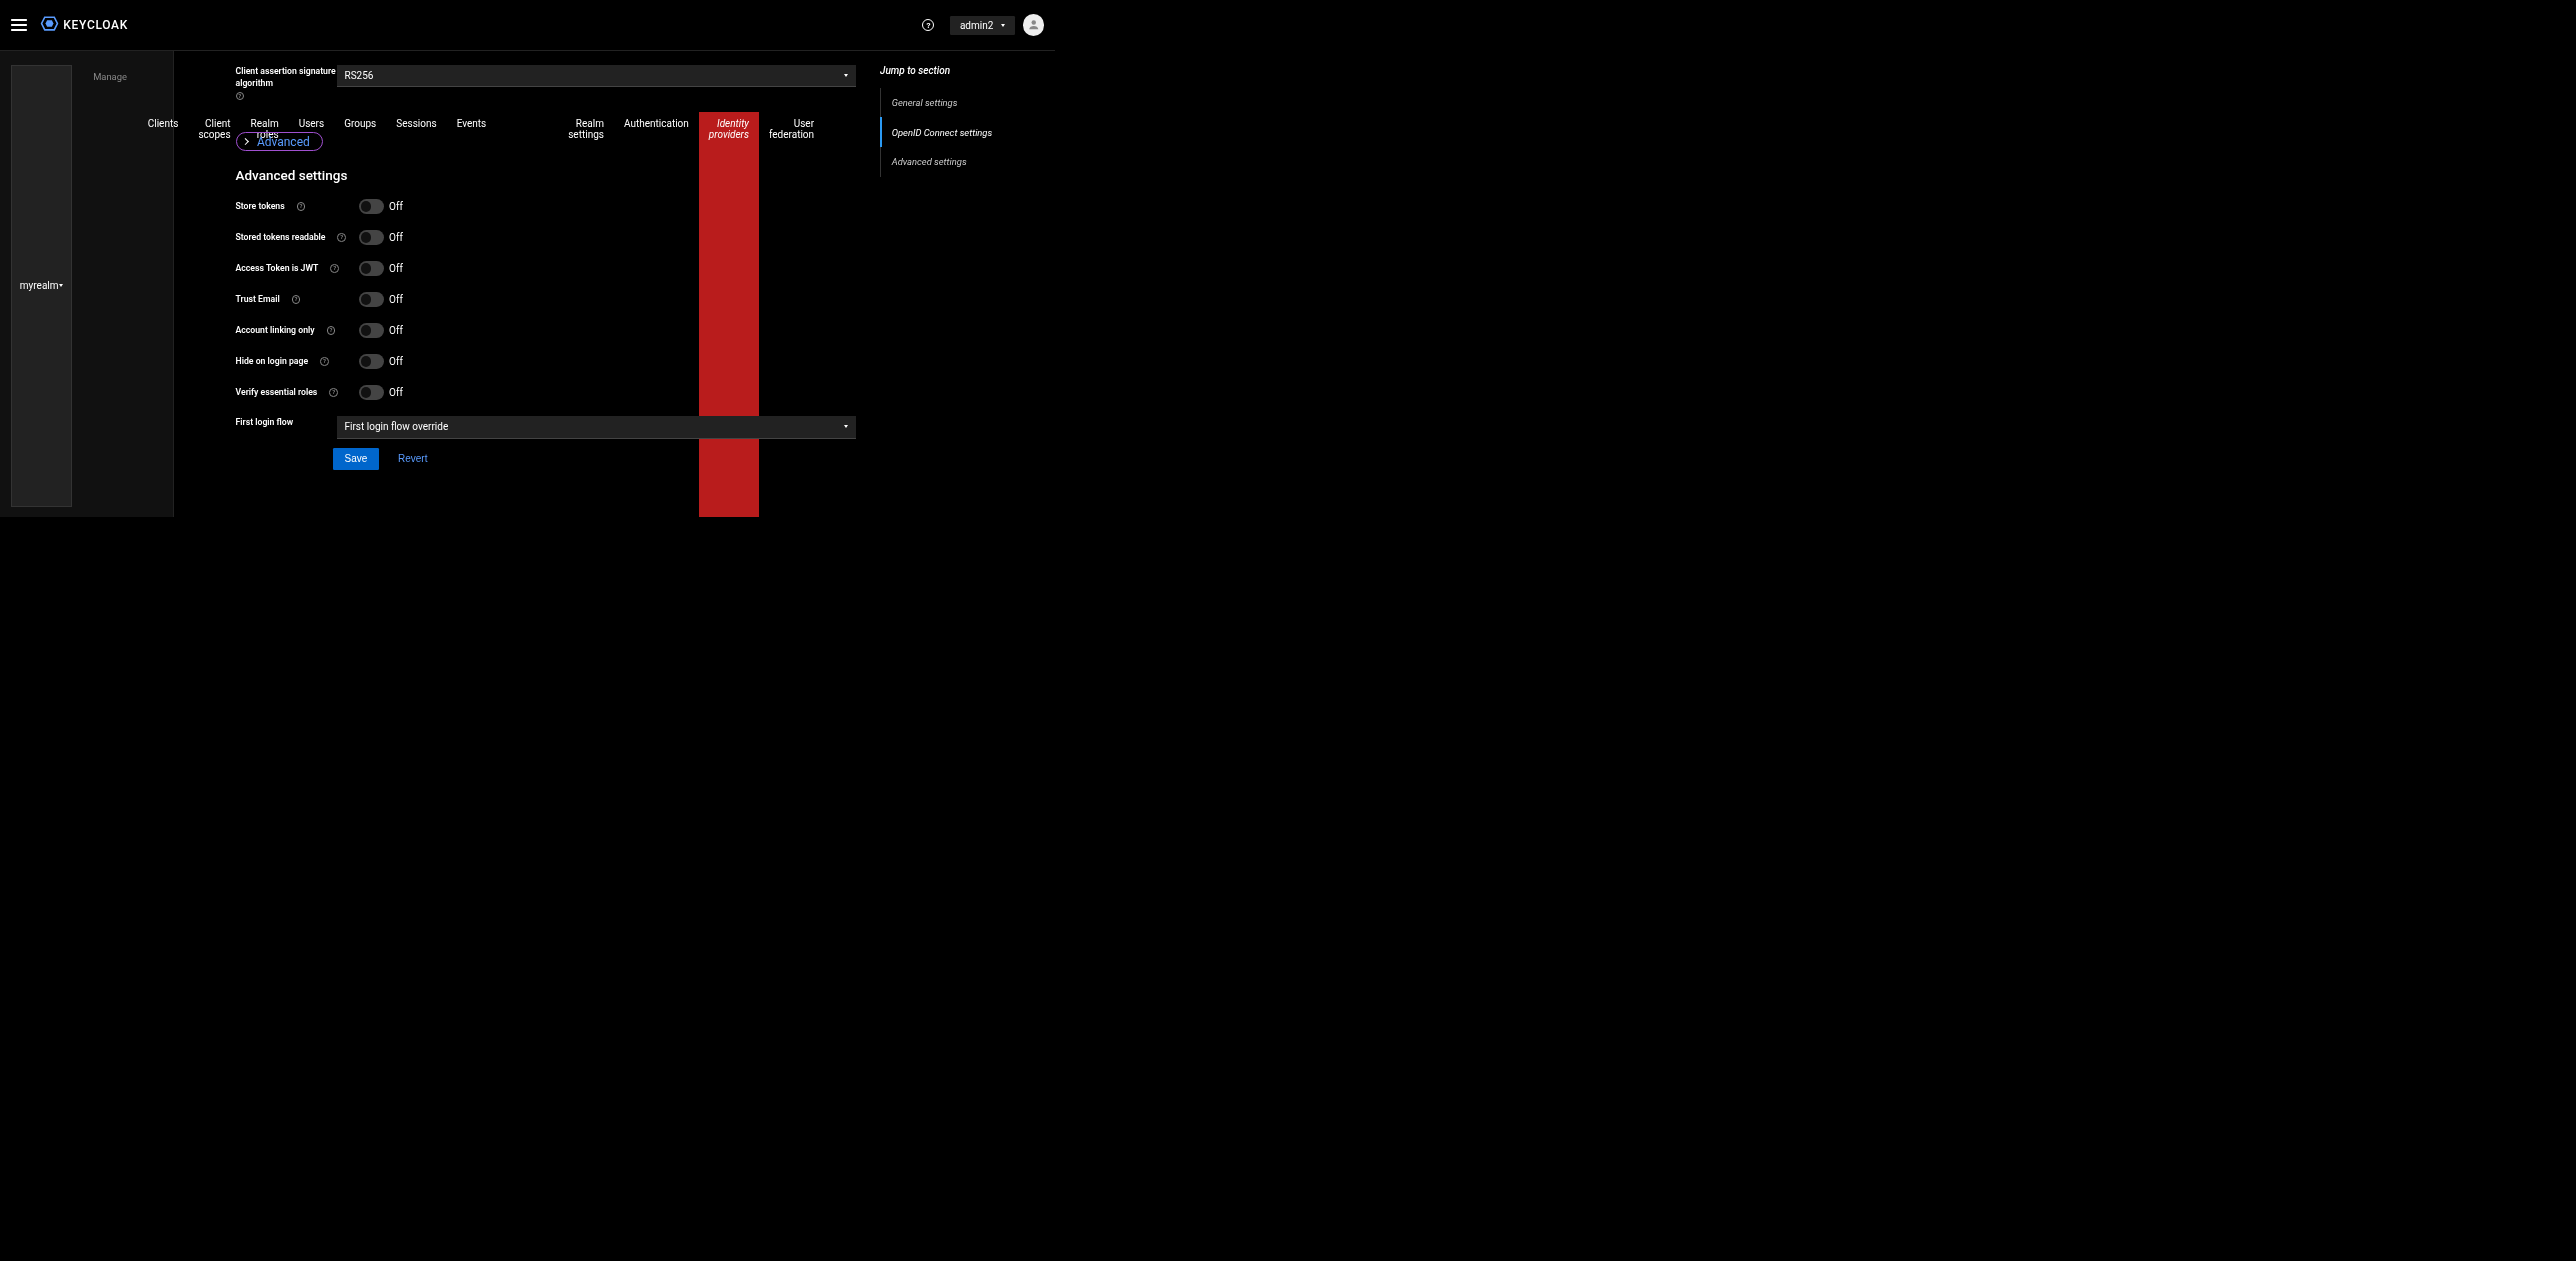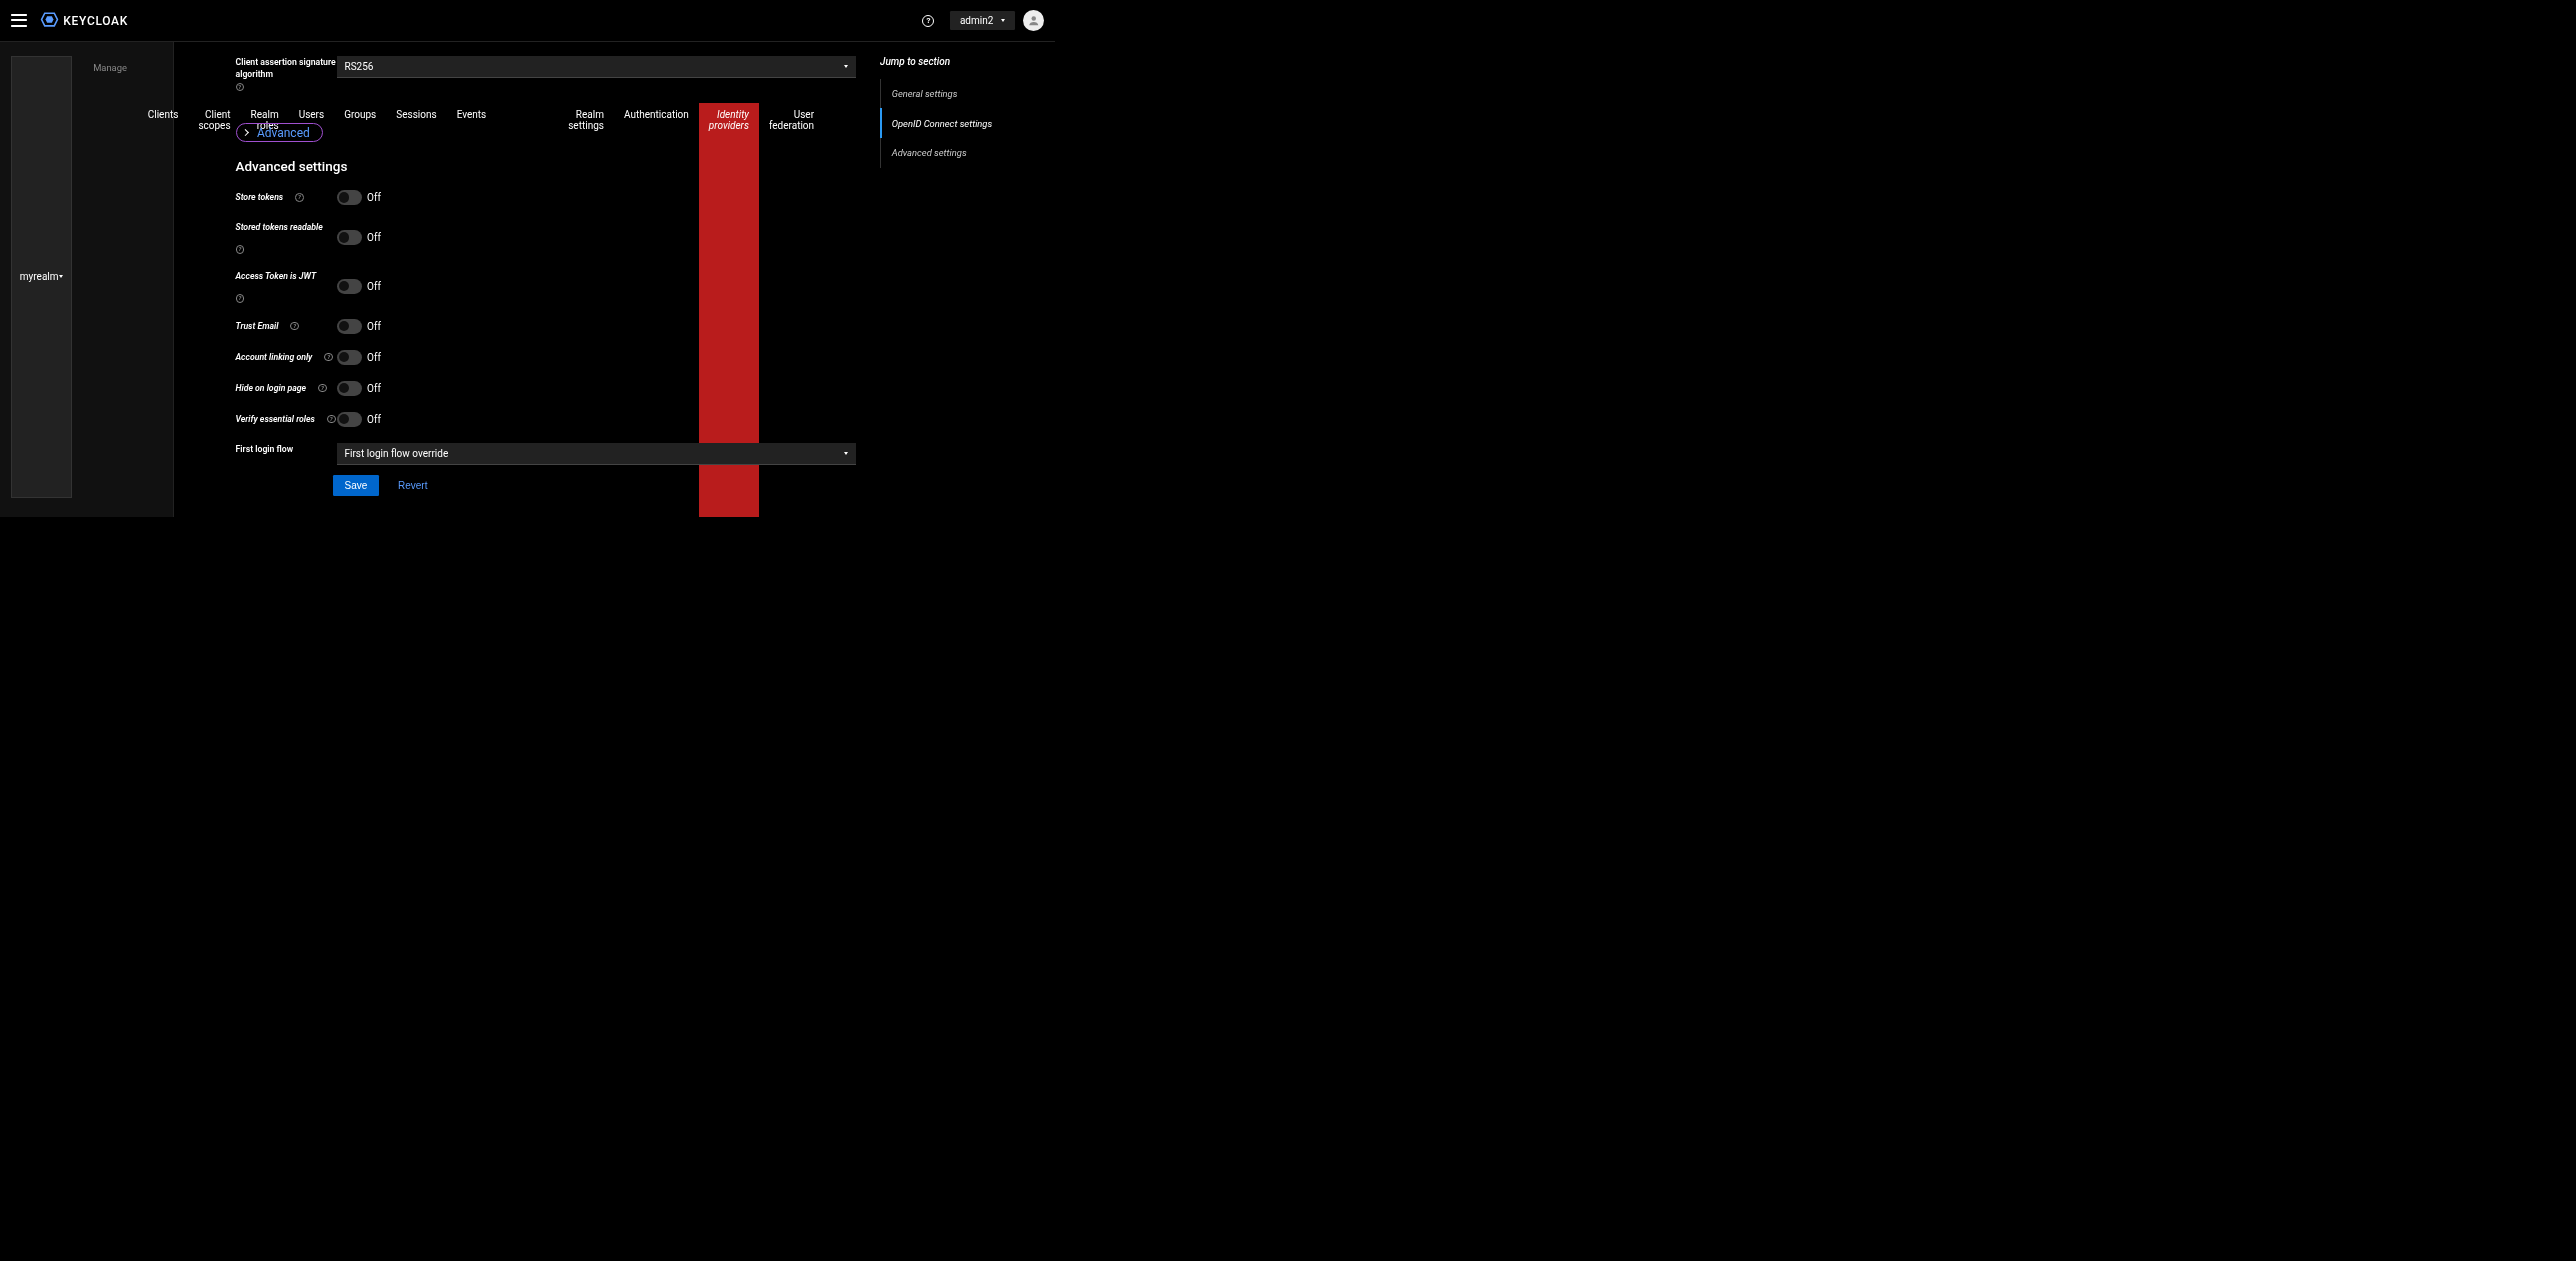--- a/index.html
+++ b/index.html
@@ -8,21 +8,21 @@
       color: #fff;
       font-family: -apple-system, BlinkMacSystemFont, "Segoe UI", Roboto, Helvetica, Arial, sans-serif;
       font-size: 9.4px;
       width: 1055px;
       height: 517px;
       overflow: hidden;
     }
 
     
     .header {
-      height: 42px;
+      height: 51px;
       background: #000;
       display: flex;
       align-items: center;
       padding: 0 10.8px;
       border-bottom: 0.7px solid #222;
     }
     .hamburger {
       width: 16px; height: 16px;
       display: flex; flex-direction: column; justify-content: space-around;
       cursor: pointer; margin-right: 13.5px;
@@ -97,22 +97,22 @@
     }
     .expand-chevron {
       width: 4.7px; height: 4.7px; border-right: 1.3px solid #fff; border-top: 1.3px solid #fff;
       transform: rotate(45deg);
     }
 
     .section-heading { font-size: 13.5px; font-weight: 500; margin-bottom: 16px; }
 
     .toggle-row { display: flex; align-items: center; margin-bottom: 16px; }
     .toggle-label {
-      width: 101px; flex-shrink: 0; font-size: 8.7px; font-weight: 600;
-      display: flex; flex-wrap: wrap; gap: 12px; align-items: center; line-height: 1.4; font-style: italic;
+      width: 123px; flex-shrink: 0; font-size: 8.7px; font-weight: 600;
+      display: flex; flex-wrap: wrap; gap: 12px; align-items: center; line-height: 1.4;
     }
     .toggle-control { display: flex; align-items: center; gap: 5px; }
     .switch {
       width: 25.6px; height: 15px; background: #444; border-radius: 7.4px; position: relative;
       cursor: pointer;
     }
     .switch::after {
       content: ''; position: absolute; width: 10.8px; height: 10.8px; background: #111;
       border-radius: 50%; top: 2px; left: 2px;
     }

